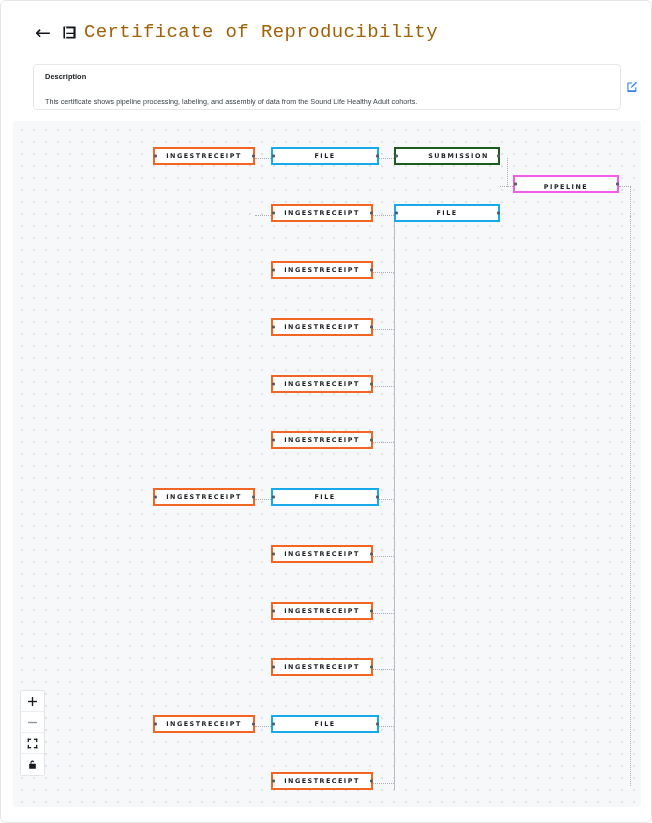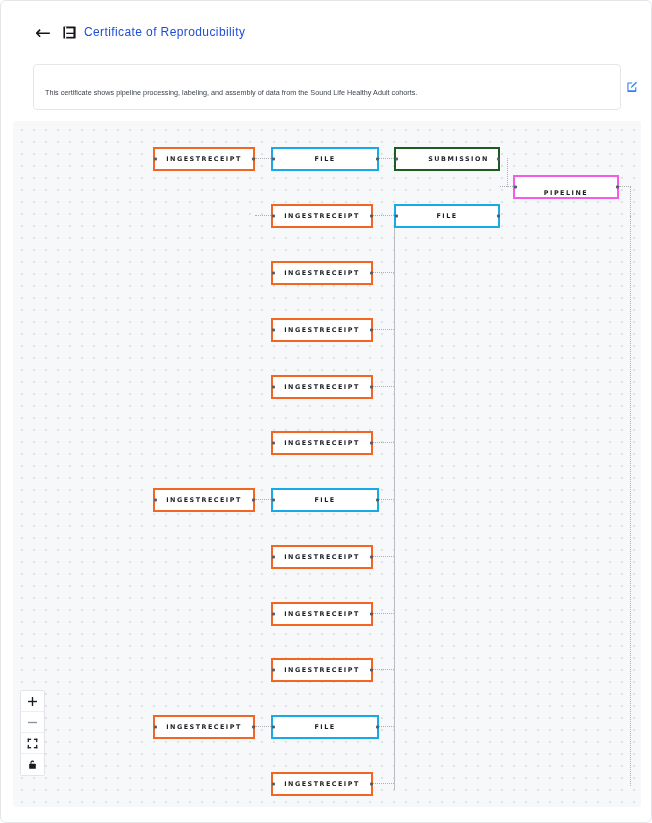--- a/index.html
+++ b/index.html
@@ -35,24 +35,24 @@
     cursor: pointer;
     font-family: "DejaVu Sans", sans-serif;
   }
   .book-icon {
     width: 15px; height: 15px;
     margin-right: 7px;
     flex: 0 0 auto;
     display: block;
   }
   .page-title {
-    font-family: Liberation Sans, sans-serif;
-    font-size: 12px;
+    font-family: Liberation Mono, monospace;
+    font-size: 19px;
     letter-spacing: 0.4px;
-    color: #1d4ed8;
+    color: #a16207;
     white-space: nowrap;
   }
 
   
   .desc-card {
     position: absolute;
     left: 32px; top: 63px;
     width: 588px; height: 46px;
     background: #ffffff;
     border: 1px solid #e4e6ea;
@@ -89,21 +89,21 @@
     background-image: radial-gradient(#dfe1e5 0.9px, transparent 1px);
     background-size: 12px 12px;
     background-position: 3px 3px;
     border-radius: 3px;
     overflow: hidden;
   }
 
   
   .node {
     position: absolute;
-    height: 24px;
+    height: 18px;
     background: #ffffff;
     border: 2.5px solid #f26522;
     display: flex;
     align-items: center;
     justify-content: center;
     cursor: pointer;
   }
   .node .lbl {
     font-family: "DejaVu Sans", sans-serif;
     font-size: 6.4px;
@@ -178,20 +178,21 @@
     <svg class="book-icon" viewBox="0 0 16 16">
       <rect x="1.5" y="1.5" width="13" height="13" rx="1" fill="#14181d"></rect>
       <rect x="4" y="3.6" width="8.2" height="4.6" fill="#ffffff"></rect>
       <rect x="4" y="9.6" width="8.2" height="3" fill="#ffffff"></rect>
       <rect x="3.2" y="1.5" width="1.3" height="13" fill="#ffffff"></rect>
     </svg>
     <span class="page-title">Certificate of Reproducibility</span>
   </div>
 
   <div class="desc-card">
+    <div class="desc-label">Description</div>
     <div class="desc-text">This certificate shows pipeline processing, labeling, and assembly of data from the Sound Life Healthy Adult cohorts.</div>
     <svg class="edit-icon" viewBox="0 0 16 16">
       <path d="M2 3.2a1.2 1.2 0 0 1 1.2-1.2H9v1.6H3.6v9.8h9.8V9h1.6v5.8A1.2 1.2 0 0 1 13.8 16H3.2A1.2 1.2 0 0 1 2 14.8z" fill="#2f7ef5"></path>
       <path d="M14.6 1.1 15.9 2.4 9.2 9.1l-2.2.9.9-2.2z" fill="#2f7ef5"></path>
     </svg>
   </div>
 
   <div class="canvas">
 
     <div class="edge-h" style="left:242px; top:37px; width:16px;"></div>

